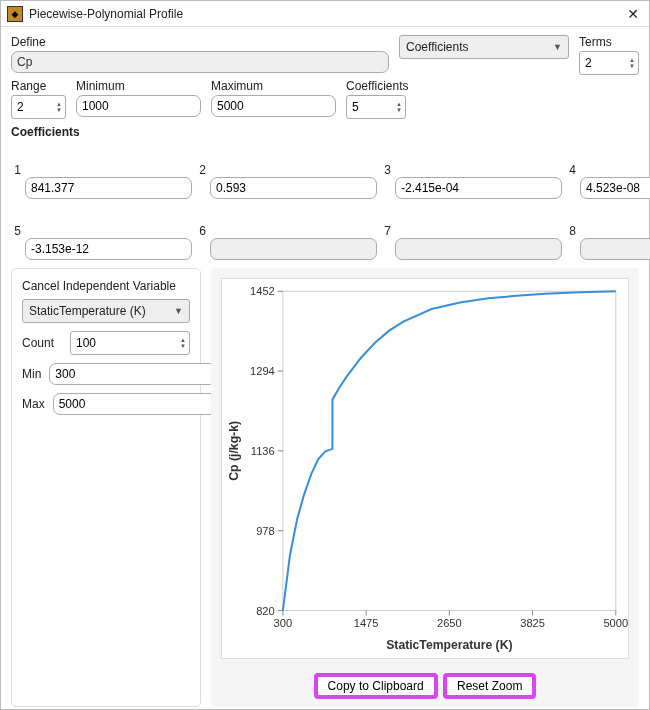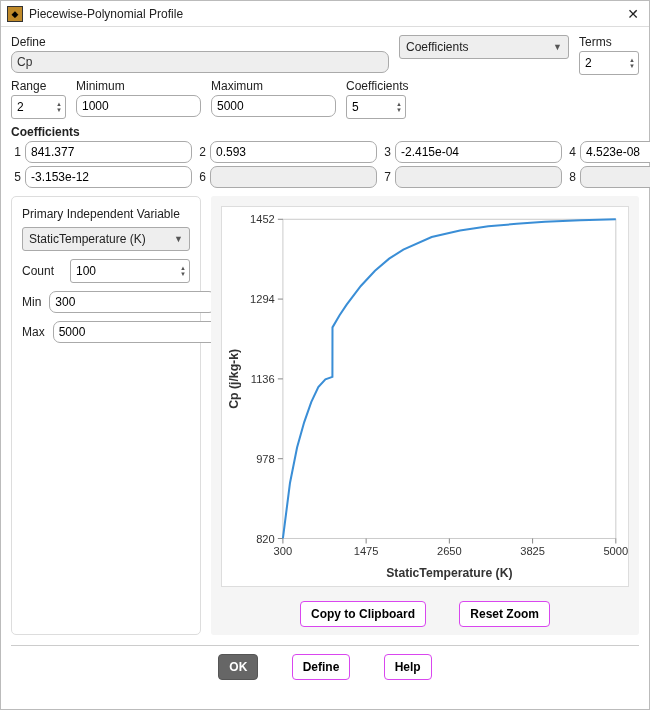--- a/index.html
+++ b/index.html
@@ -43,41 +43,41 @@
     height: 24px; border: 1px solid #aaa; border-radius: 3px;
     display: flex; align-items: center; background: #fff;
   }
   .spin input[type=text] { border: none; height: 100%; width: 100%; }
   .spin .arrows { display:flex; flex-direction:column; padding:0 3px; }
   .spin .arrows span { font-size: 6px; line-height: 6px; color:#555; cursor:pointer; }
   .sechead { font-weight: bold; margin: 6px 0 2px 0; }
   .coefrow { display:flex; gap:4px; margin-bottom:3px; }
   .coefcell { display:flex; align-items:center; gap:4px; flex:1; }
   .coefcell .num { width: 10px; text-align:right; font-size:12px; }
-  .coefcell input { flex:1; }
+  .coefcell input { flex:1;margin-top:36px; }
   .panels { display:flex; gap:10px; margin-top:8px; }
   .panel {
     border: 1px solid #ddd; border-radius: 5px; padding: 10px; background:#fff;
   }
   .panel.left { width: 190px; }
   .panel.left .frow { display:flex; align-items:center; gap:8px; margin-top:8px;}
   .panel.left .frow label { width: 40px; }
   .panel.left .frow input, .panel.left .frow .spin { flex: 1; }
   .chartwrap {
     flex:1; background:#f5f5f5; border-radius:3px; padding:10px 10px 4px 10px;
     display:flex; flex-direction:column;
   }
   .chartbox {
     background:#fff; border:1px solid #ddd; flex:1; position:relative;
   }
   .chartbtns { text-align:center; margin-top:14px; margin-bottom:4px;}
   button {
-    height: 26px; border: 1px solid #d946ef; border-radius: 4px;
-    background: #fff; padding: 0 10px; font-size: 12px; font-weight:bold;
-    cursor: pointer; margin: 0 15px;
+    height: 26px; border: 4px solid #d946ef; border-radius: 4px;
+    background: #fff; padding: 0 10px; font-size: 12px; font-weight:normal;
+    cursor: pointer; margin: 0 1px;
   }
   button.primary { background: #666; color: #fff; border-color:#555;}
   hr.sep { border: none; border-top: 1px solid #ccc; margin: 10px 0 8px 0; }
   .footer { text-align:center; padding-bottom:8px; }
   .caret { font-size: 9px; color:#555; }
   svg text { font-family: inherit; }
 </style>
 </head>
 <body>
 
@@ -178,21 +178,21 @@
           <input type="text" class="ro" readonly="" value="" style="">
         </div>
       <div class="coefcell">
           <span class="num">8</span>
           <input type="text" class="ro" readonly="" value="" style="">
         </div>
     </div>
 
     <div class="panels">
       <div class="panel left">
-        <div style="margin-bottom:6px;">Primary Independent Variable</div>
+        <div style="margin-bottom:6px;">Cancel Independent Variable</div>
         <div class="select">
           <span>StaticTemperature (K)</span>
           <span class="caret">▼</span>
         </div>
         <div class="frow">
           <label>Count</label>
           <div class="spin">
             <input type="text" value="100" style="">
             <div class="arrows">
                 <span>▲</span>

